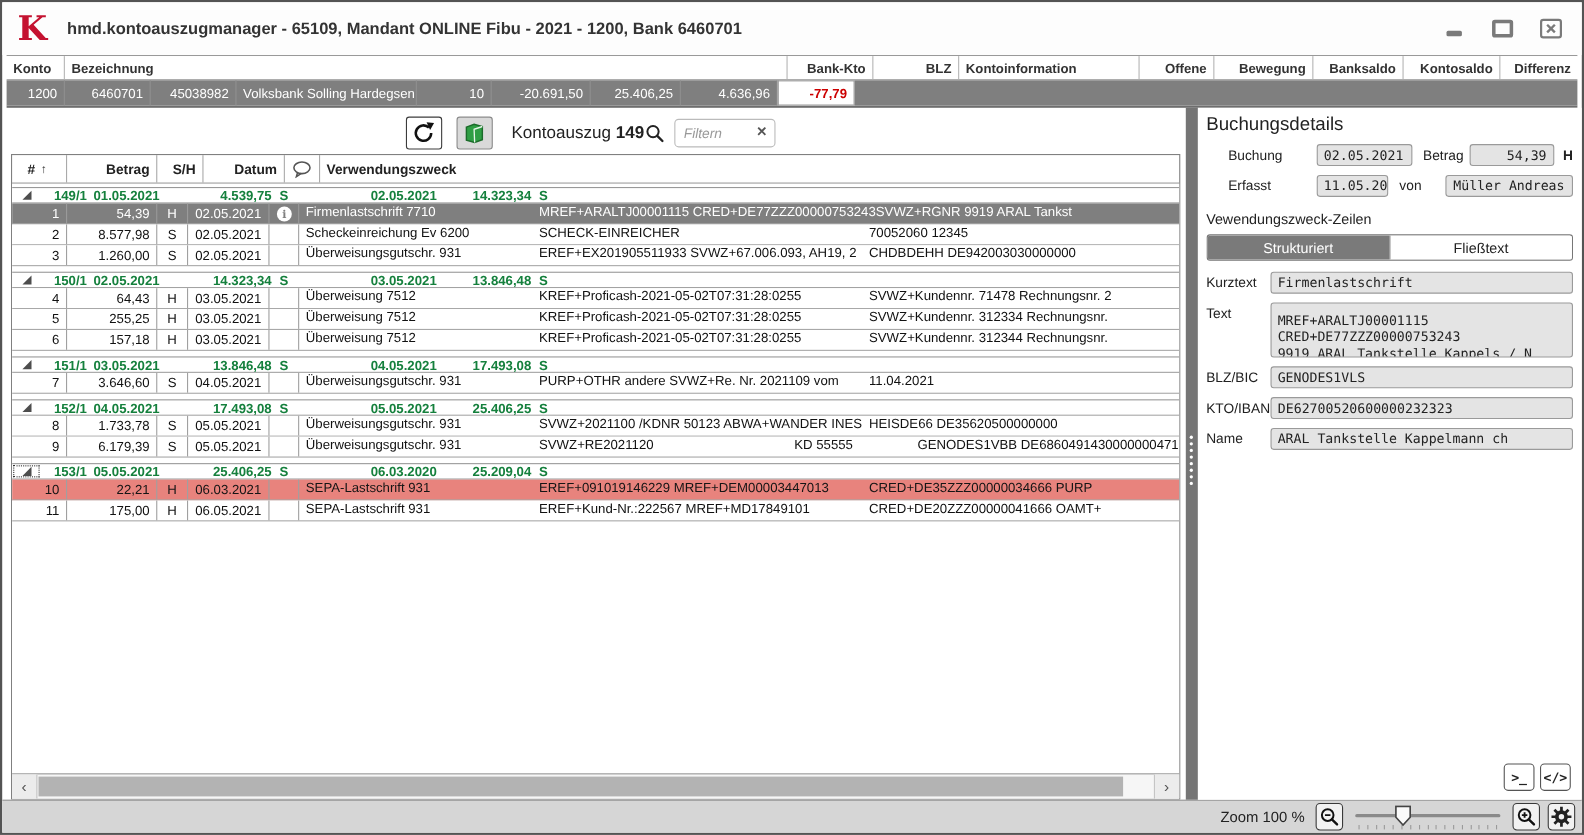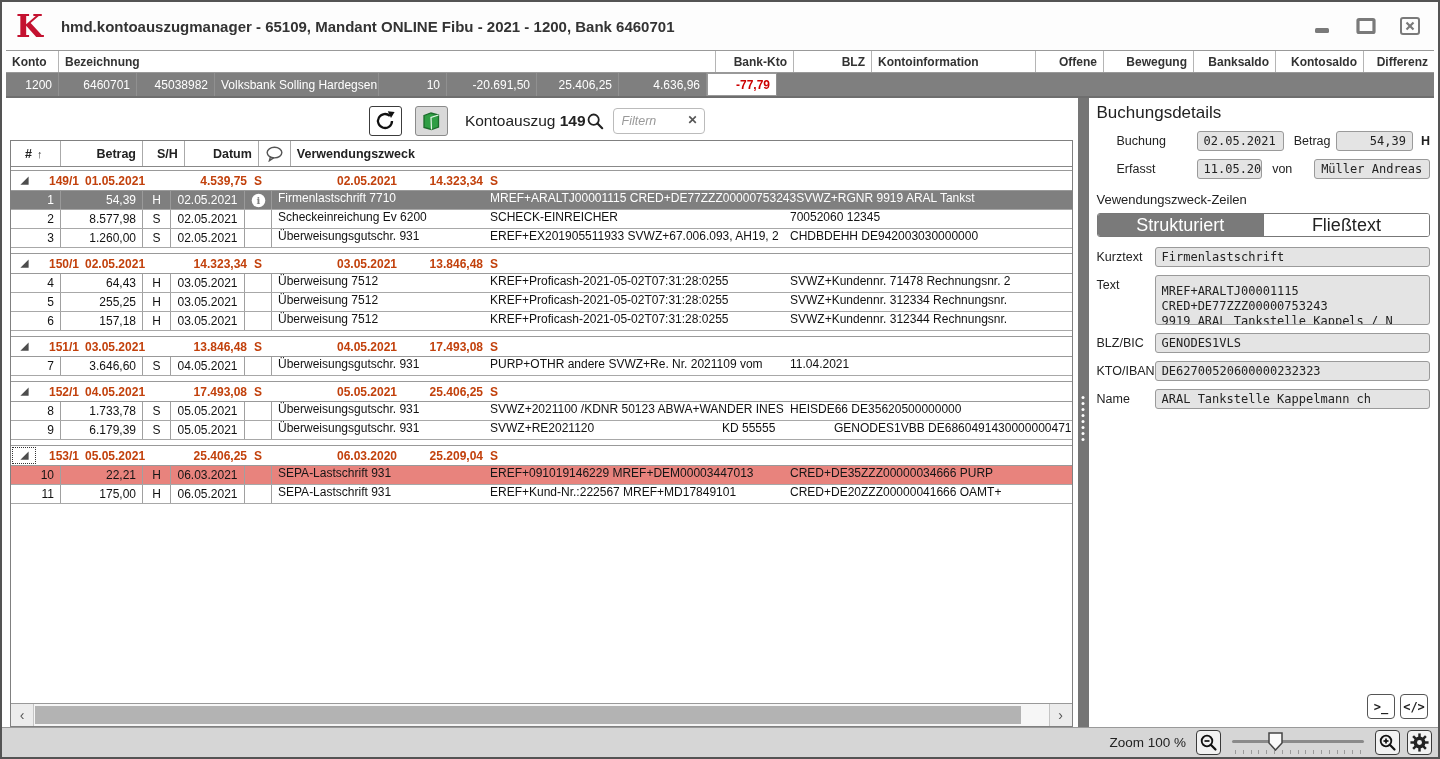--- a/index.html
+++ b/index.html
@@ -67,22 +67,22 @@
   .hc.betrag { flex:0 0 82px; justify-content:flex-end; }
   .hc.sh { flex:0 0 28px; justify-content:center;margin-left:8px; }
   .hc.datum { flex:0 0 74px; justify-content:flex-end; }
   .hc.bubble { flex:0 0 27px; justify-content:center; }
   .hc.zweck { flex:1; }
   .sort-arrow { font-weight:normal; font-size:11px; margin-left:5px; color:#333; }
 
   .tbody { flex:1; overflow:hidden; background:#fff; }
   .group { margin-top:5px; }
   .group:first-child { margin-top:3px; }
-  .group-header { height:21px; display:flex; align-items:center; border-top:1px solid #999;
-                  border-bottom:1px solid #999; font-size:12px; font-weight:bold; color:#c2410c; }
+  .group-header { height:15px; display:flex; align-items:center; border-top:1px solid #999;
+                  border-bottom:1px solid #999; font-size:12px; font-weight:bold; color:#15803d; }
   .gcaret { flex:0 0 26px; display:flex; align-items:center; justify-content:center; height:100%; }
   .gcaret.focused { outline:1px dotted #333; outline-offset:-2px; }
   .gnr { flex:0 0 48px; padding-left:12px; }
   .gdate { flex:0 0 78px; }
   .gamt { flex:0 0 84px; text-align:right; }
   .gsh { flex:0 0 22px; padding-left:7px; }
   .gdate2 { margin-left:56px; flex:0 0 84px; text-align:center; }
   .gamt2 { flex:0 0 74px; text-align:right; }
 
   .trow { height:19px; display:flex; align-items:stretch; border-bottom:1px solid #a8a8a8; font-size:12px; color:#111; background:#fff; }
@@ -122,21 +122,21 @@
   .dl2 { flex:0 0 52px; padding-left:10px; }
   .dfield { background:#e4e4e4; border:1px solid #9a9a9a; border-radius:3px;
             font-family:"DejaVu Sans Mono", monospace; font-size:12px;
             height:20px; line-height:18px; padding:0 6px; white-space:pre; overflow:hidden; }
   .f-date { width:88px; }
   .f-amt { width:78px; text-align:right; }
   .sh-h { font-weight:bold; margin-left:8px; }
   .f-von { width:160px; }
   .zw-heading { font-size:13px; color:#222; margin:13px 0 6px 0; }
   .tabs { display:flex; height:24px; border:1px solid #777; border-radius:3px; overflow:hidden; margin-bottom:10px; background:#fff; }
-  .tab { flex:1; display:flex; align-items:center; justify-content:center; font-size:18px; color:#222; }
+  .tab { flex:1; display:flex; align-items:center; justify-content:center; font-size:13px; color:#222; }
   .tab.active { background:#7a7a7a; color:#fff; }
   .tab.inactive { border-left:1px solid #777; background:#fff; }
   .zrow { display:flex; margin-bottom:8px; font-size:12.5px; color:#222; align-items:flex-start; }
   .zl { flex:0 0 58px; padding-top:3px; }
   .zf { flex:1; }
   .f-text { height:50px; line-height:15px; padding-top:8px; }
   .corner-btns { position:absolute; right:10px; bottom:8px; display:flex; gap:5px; }
   .cbtn { width:28px; height:25px; border:1.5px solid #555; border-radius:4px; background:#fff;
           display:flex; align-items:center; justify-content:center;
           font-family:"DejaVu Sans Mono", monospace; font-size:12px; font-weight:bold; color:#222; }

